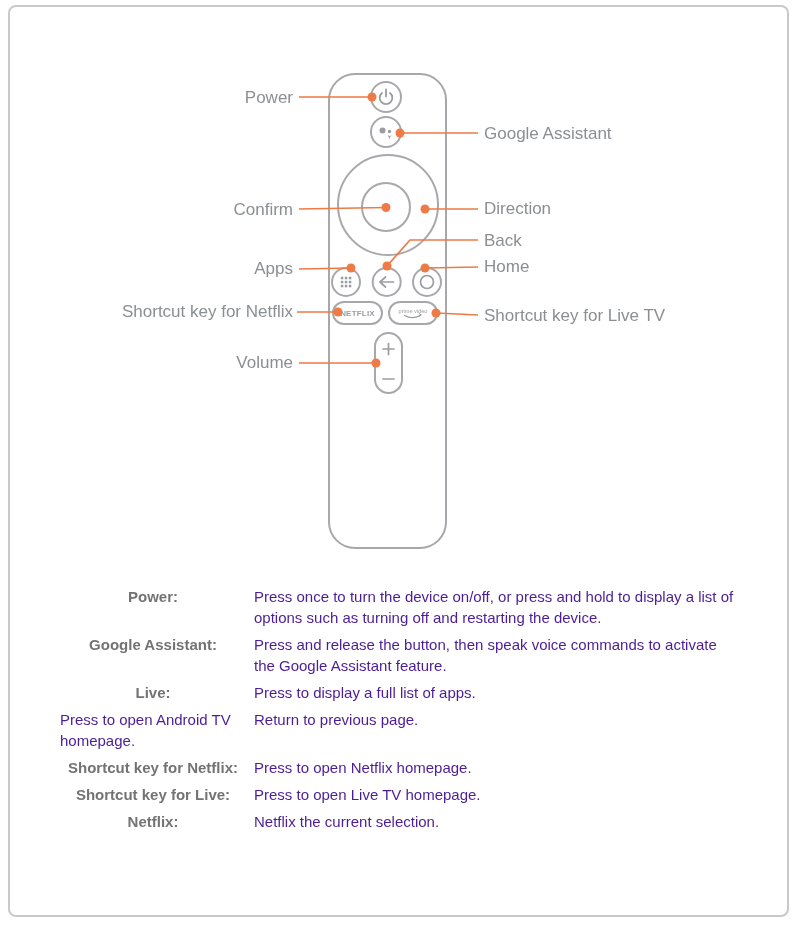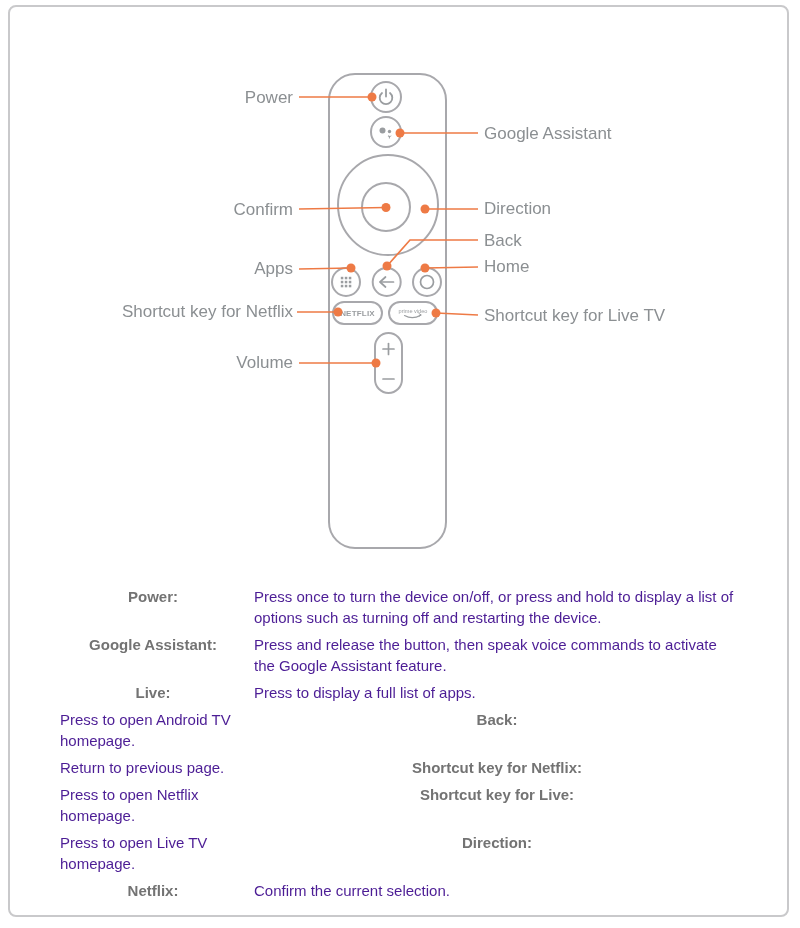--- a/index.html
+++ b/index.html
@@ -144,23 +144,21 @@
   </svg>
 
   <div class="defs">
     <div class="term">Power:</div>
     <div class="desc">Press once to turn the device on/off, or press and hold to display a list of options such as turning off and restarting the device.</div>
     <div class="term">Google Assistant:</div>
     <div class="desc">Press and release the button, then speak voice commands to activate the Google Assistant feature.</div>
     <div class="term">Live:</div>
     <div class="desc">Press to display a full list of apps.</div>
     <div class="desc">Press to open Android TV homepage.</div>
-    <div class="term">Back:</div>
     <div class="desc">Return to previous page.</div>
     <div class="term">Shortcut key for Netflix:</div>
     <div class="desc">Press to open Netflix homepage.</div>
     <div class="term">Shortcut key for Live:</div>
     <div class="desc">Press to open Live TV homepage.</div>
-    <div class="term">Direction:</div>
     <div class="term">Netflix:</div>
-    <div class="desc">Confirm the current selection.</div>
+    <div class="desc">Netflix the current selection.</div>
   </div>
 </div>
 
 </body></html>

